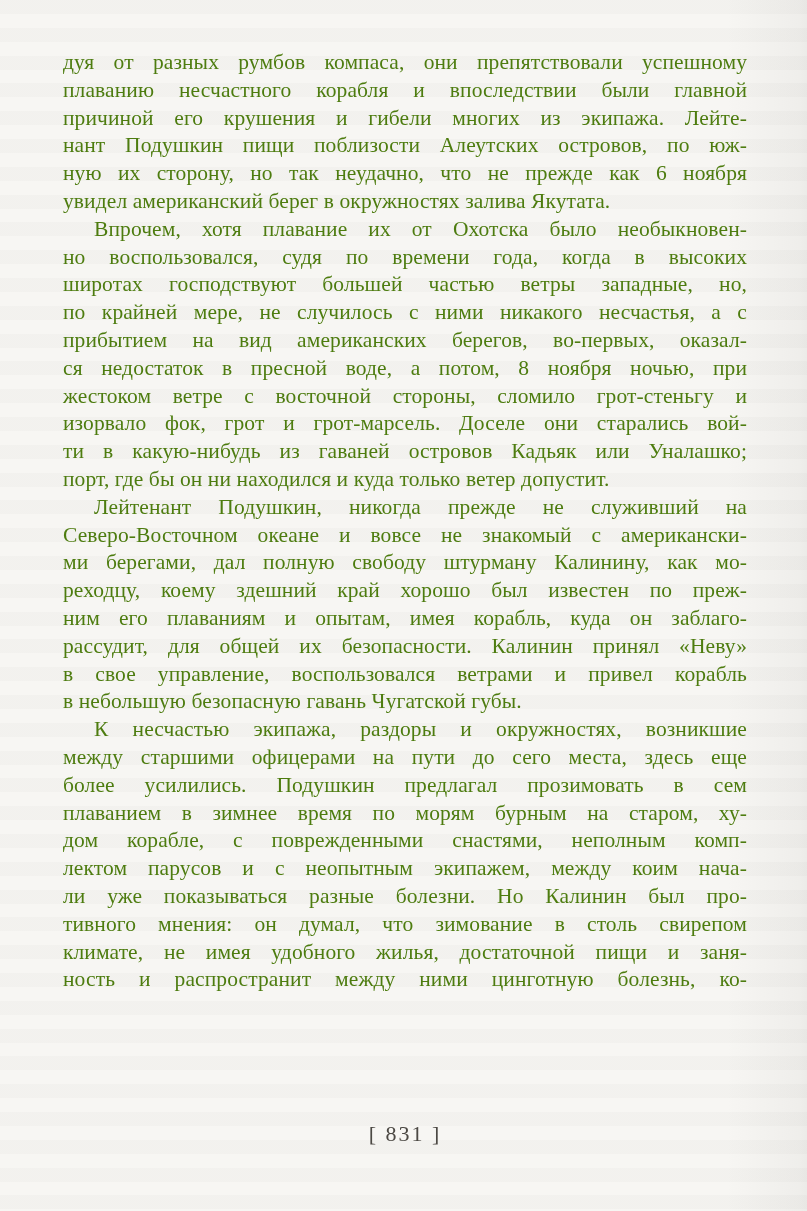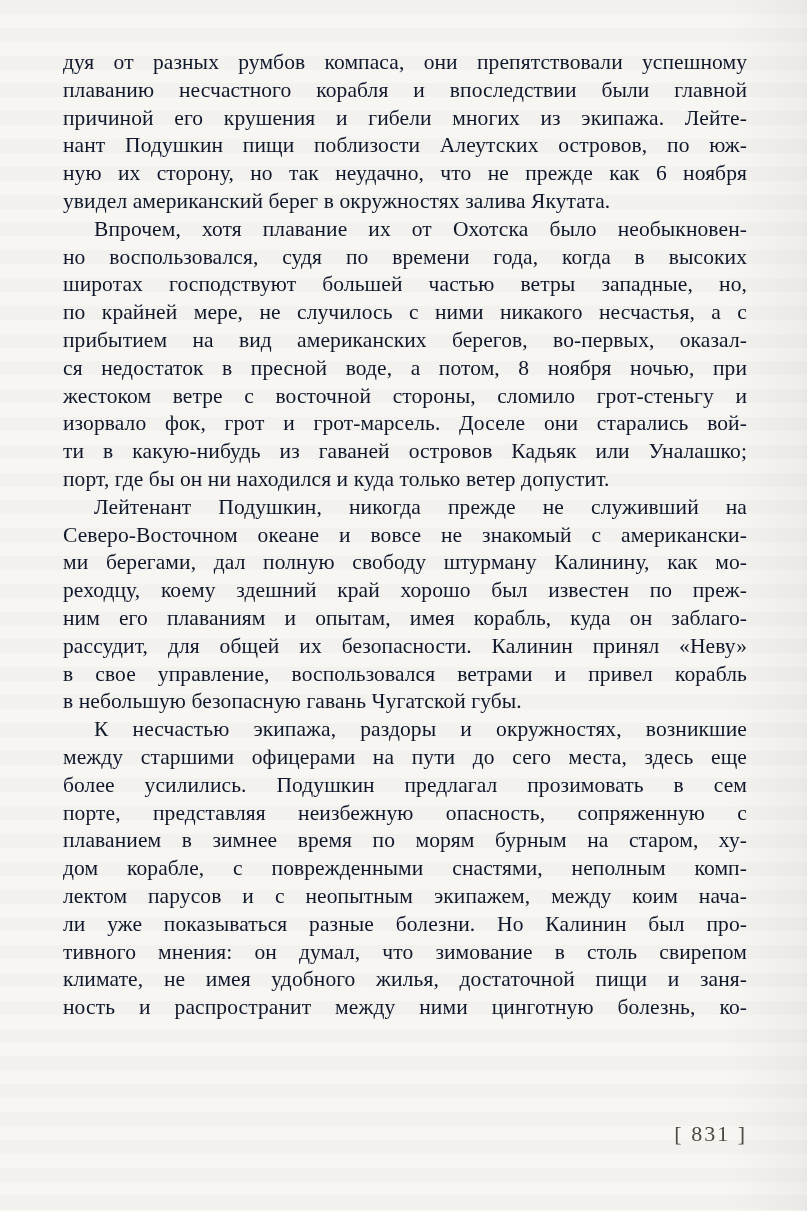--- a/index.html
+++ b/index.html
@@ -23,21 +23,21 @@
       repeating-linear-gradient(180deg,
         rgba(120,118,112,0.035) 0px, rgba(120,118,112,0.035) 14px,
         rgba(0,0,0,0) 14px, rgba(0,0,0,0) 27.8px);
     pointer-events: none;
   }
   .text-block {
     position: absolute;
     left: 63px;
     top: 49px;
     width: 684px;
-    color: #0f172a;
+    color: #4d7c0f;
   }
   .paragraph {
     margin: 0;
   }
   .line {
     font-size: 21.5px;
     line-height: 27.8px;
     height: 27.8px;
     white-space: normal;
     letter-spacing: 0.1px;
@@ -51,21 +51,21 @@
     text-align-last: left;
   }
   .indent {
     text-indent: 31px;
   }
   .page-number {
     position: absolute;
     left: 63px;
     top: 1121px;
     width: 684px;
-    text-align: right;
+    text-align: center;
     font-size: 22px;
     letter-spacing: 2px;
     color: #4c4944;
     font-variant-numeric: oldstyle-nums;
   }
 </style>
 </head>
 <body>
 
 <div class="scan-texture"></div>
@@ -102,21 +102,20 @@
     <div class="line just">ним его плаваниям и опытам, имея корабль, куда он заблаго-</div>
     <div class="line just">рассудит, для общей их безопасности. Калинин принял «Неву»</div>
     <div class="line just">в свое управление, воспользовался ветрами и привел корабль</div>
     <div class="line end">в небольшую безопасную гавань Чугатской губы.</div>
   </div>
 
   <div class="paragraph">
     <div class="line just indent">К несчастью экипажа, раздоры и окружностях, возникшие</div>
     <div class="line just">между старшими офицерами на пути до сего места, здесь еще</div>
     <div class="line just">более усилились. Подушкин предлагал прозимовать в сем</div>
-    <div class="line just">порте, представляя неизбежную опасность, сопряженную с</div>
     <div class="line just">плаванием в зимнее время по морям бурным на старом, ху-</div>
     <div class="line just">дом корабле, с поврежденными снастями, неполным комп-</div>
     <div class="line just">лектом парусов и с неопытным экипажем, между коим нача-</div>
     <div class="line just">ли уже показываться разные болезни. Но Калинин был про-</div>
     <div class="line just">тивного мнения: он думал, что зимование в столь свирепом</div>
     <div class="line just">климате, не имея удобного жилья, достаточной пищи и заня-</div>
     <div class="line just">ность и распространит между ними цинготную болезнь, ко-</div>
   </div>
 
 </div>

